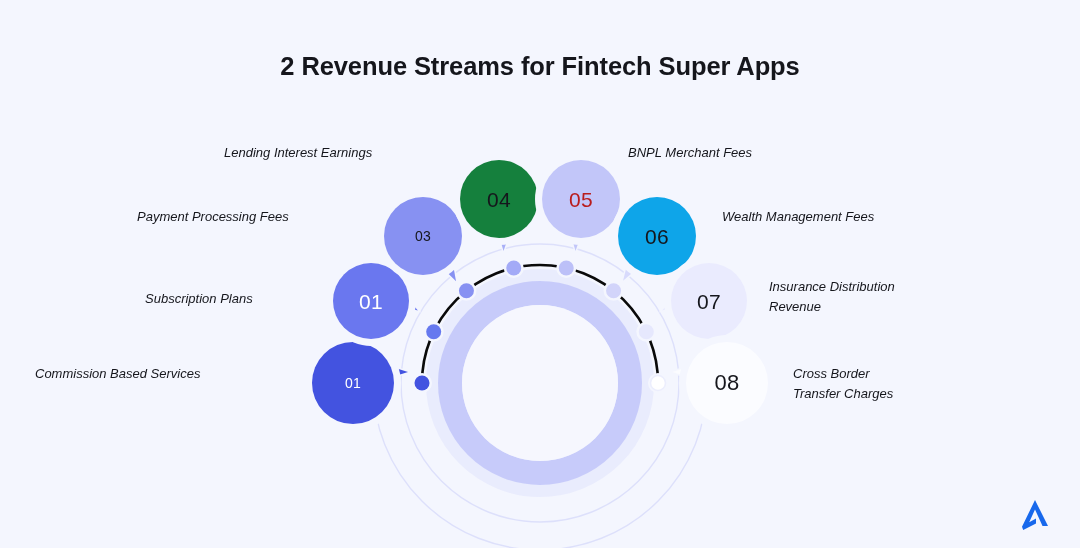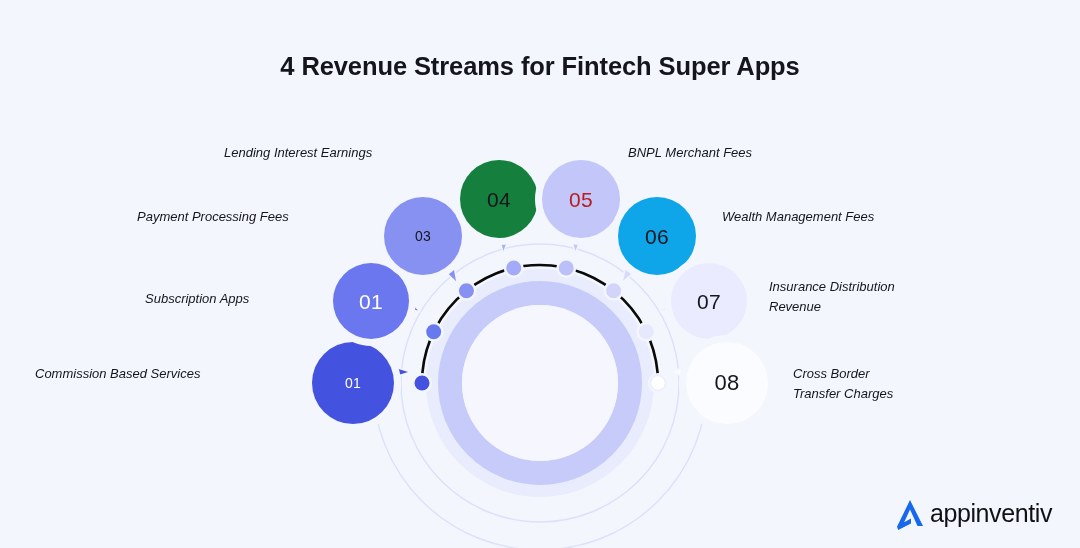--- a/index.html
+++ b/index.html
@@ -104,21 +104,21 @@
     font-weight: 500;
     color: #101115;
     letter-spacing: -0.4px;
   }
 </style>
 </head>
 <body style="background: rgb(244, 246, 254);">
 
 <div id="canvas" style="background: rgb(244, 246, 254);">
 
-  <div id="page-title" style="color: rgb(21, 22, 28);">4 Revenue Streams for Fintech Super Apps</div>
+  <div id="page-title" style="color: rgb(21, 22, 28);">2 Revenue Streams for Fintech Super Apps</div>
 
   <svg id="rings-svg" viewBox="0 0 420 400">
     <g id="rings-group">
         <circle cx="210" cy="183" r="167" fill="none" stroke="#dde0fb" stroke-width="1.4"></circle>
         <circle cx="210" cy="183" r="139" fill="none" stroke="#dde0fb" stroke-width="1.4"></circle>
         <circle cx="210" cy="183" r="94" fill="none" stroke="#c5c9fa" stroke-width="40" opacity="0.22"></circle>
         <circle cx="210" cy="183" r="90" fill="none" stroke="#c5c9fa" stroke-width="24" opacity="0.95"></circle>
         <circle cx="210" cy="183" r="78" fill="#f6f7fe"></circle>
       </g>
   </svg>
@@ -185,31 +185,30 @@
         <circle cx="283.57" cy="90.74" r="7.5" fill="#d2d4fa"></circle>
         <circle cx="316.31" cy="131.80" r="10" fill="#f4f6fe"></circle>
         <circle cx="316.31" cy="131.80" r="7.5" fill="#e6e8fd"></circle>
         <circle cx="328.00" cy="183.00" r="10" fill="#f4f6fe"></circle>
         <circle cx="328.00" cy="183.00" r="7.5" fill="#ffffff" stroke="#eceefd" stroke-width="1.6"></circle>
       </g>
   </svg>
 
   <div id="labels-layer">
       <div class="label left" style="left: 35px; top: 364px; width: 300px; color: rgb(21, 22, 28);">Commission Based Services</div>
-      <div class="label left" style="left: 145px; top: 289px; width: 200px; color: rgb(21, 22, 28);">Subscription Apps</div>
+      <div class="label left" style="left: 145px; top: 289px; width: 200px; color: rgb(21, 22, 28);">Subscription Plans</div>
       <div class="label left" style="left: 137px; top: 207px; width: 260px; color: rgb(21, 22, 28);">Payment Processing Fees</div>
       <div class="label left" style="left: 224px; top: 143px; width: 280px; color: rgb(21, 22, 28);">Lending Interest Earnings</div>
       <div class="label left" style="left: 628px; top: 143px; width: 260px; color: rgb(21, 22, 28);">BNPL Merchant Fees</div>
       <div class="label left" style="left: 722px; top: 207px; width: 280px; color: rgb(21, 22, 28);">Wealth Management Fees</div>
       <div class="label left" style="left: 769px; top: 277px; width: 230px; color: rgb(21, 22, 28);">Insurance Distribution
 Revenue</div>
       <div class="label left" style="left: 793px; top: 364px; width: 220px; color: rgb(21, 22, 28);">Cross Border
 Transfer Charges</div>
     </div>
 
   <div id="logo">
     <svg id="logo-mark" width="34" height="34" viewBox="0 0 34 34">
       <path id="logo-mark-path" d="M17 4 L30 30 L24.5 30 L17 13.5 L11.2 26.2 L18 22.5 L18 27.6 L5.2 34 L4 30.8 Z" fill="#1768ec"></path>
     </svg>
-    <span id="logo-text" style="color: rgb(16, 17, 21);">appinventiv</span>
   </div>
 
 </div>
 
 </body></html>

